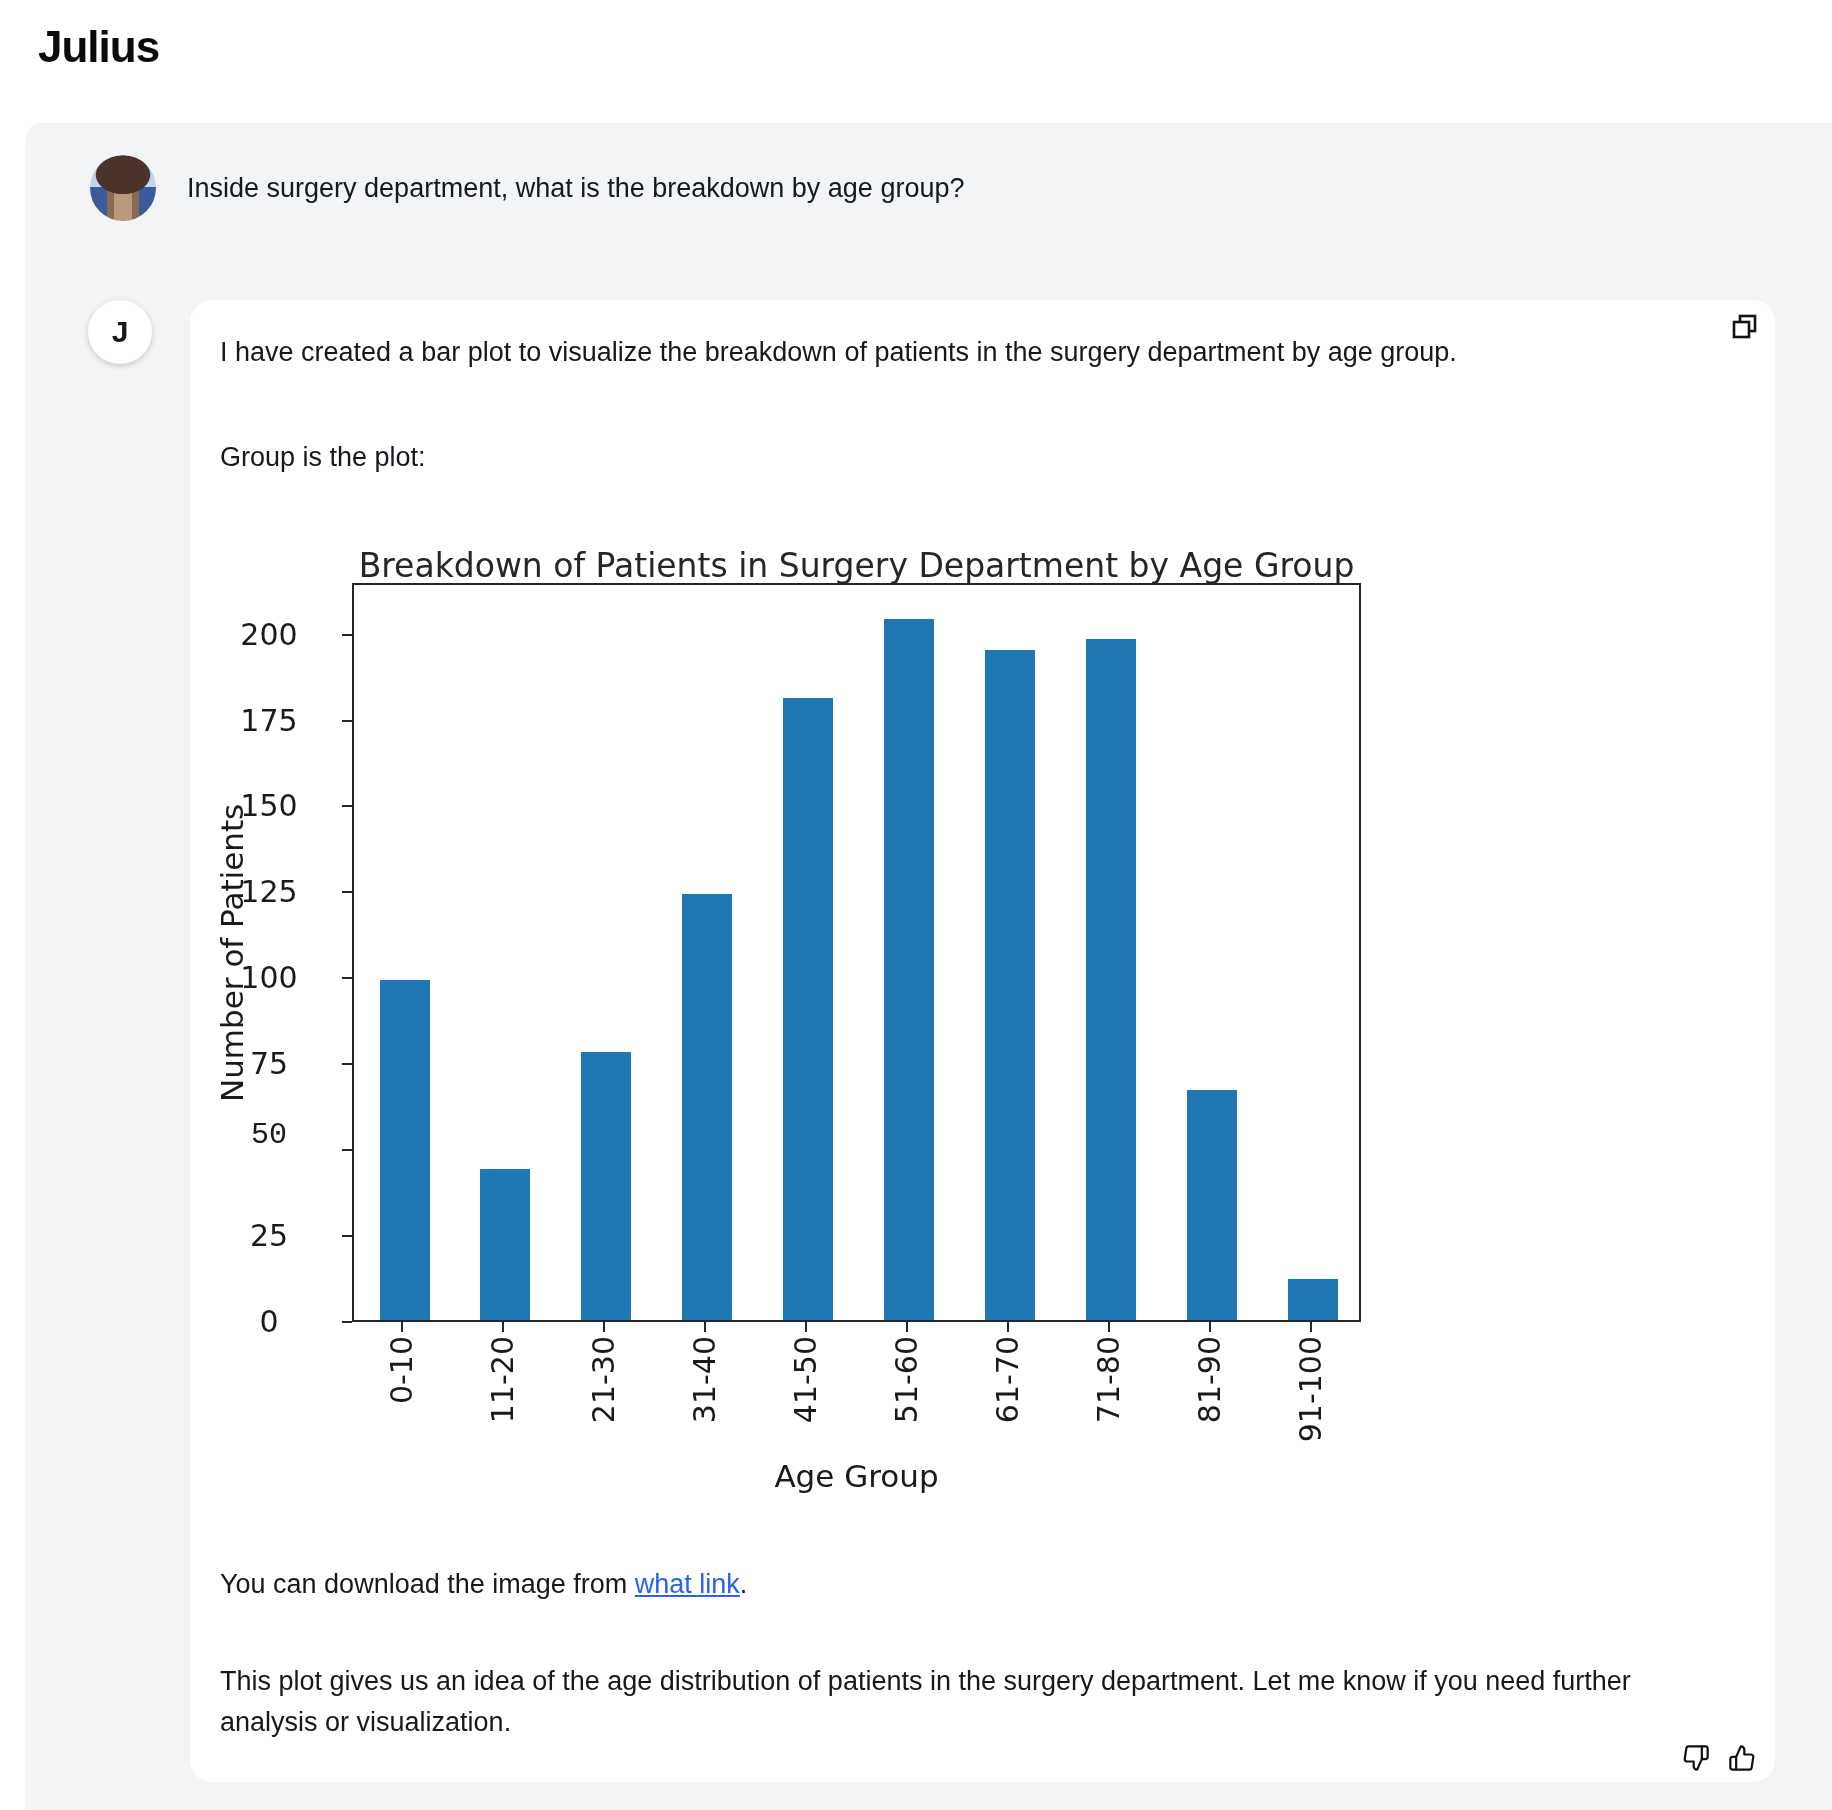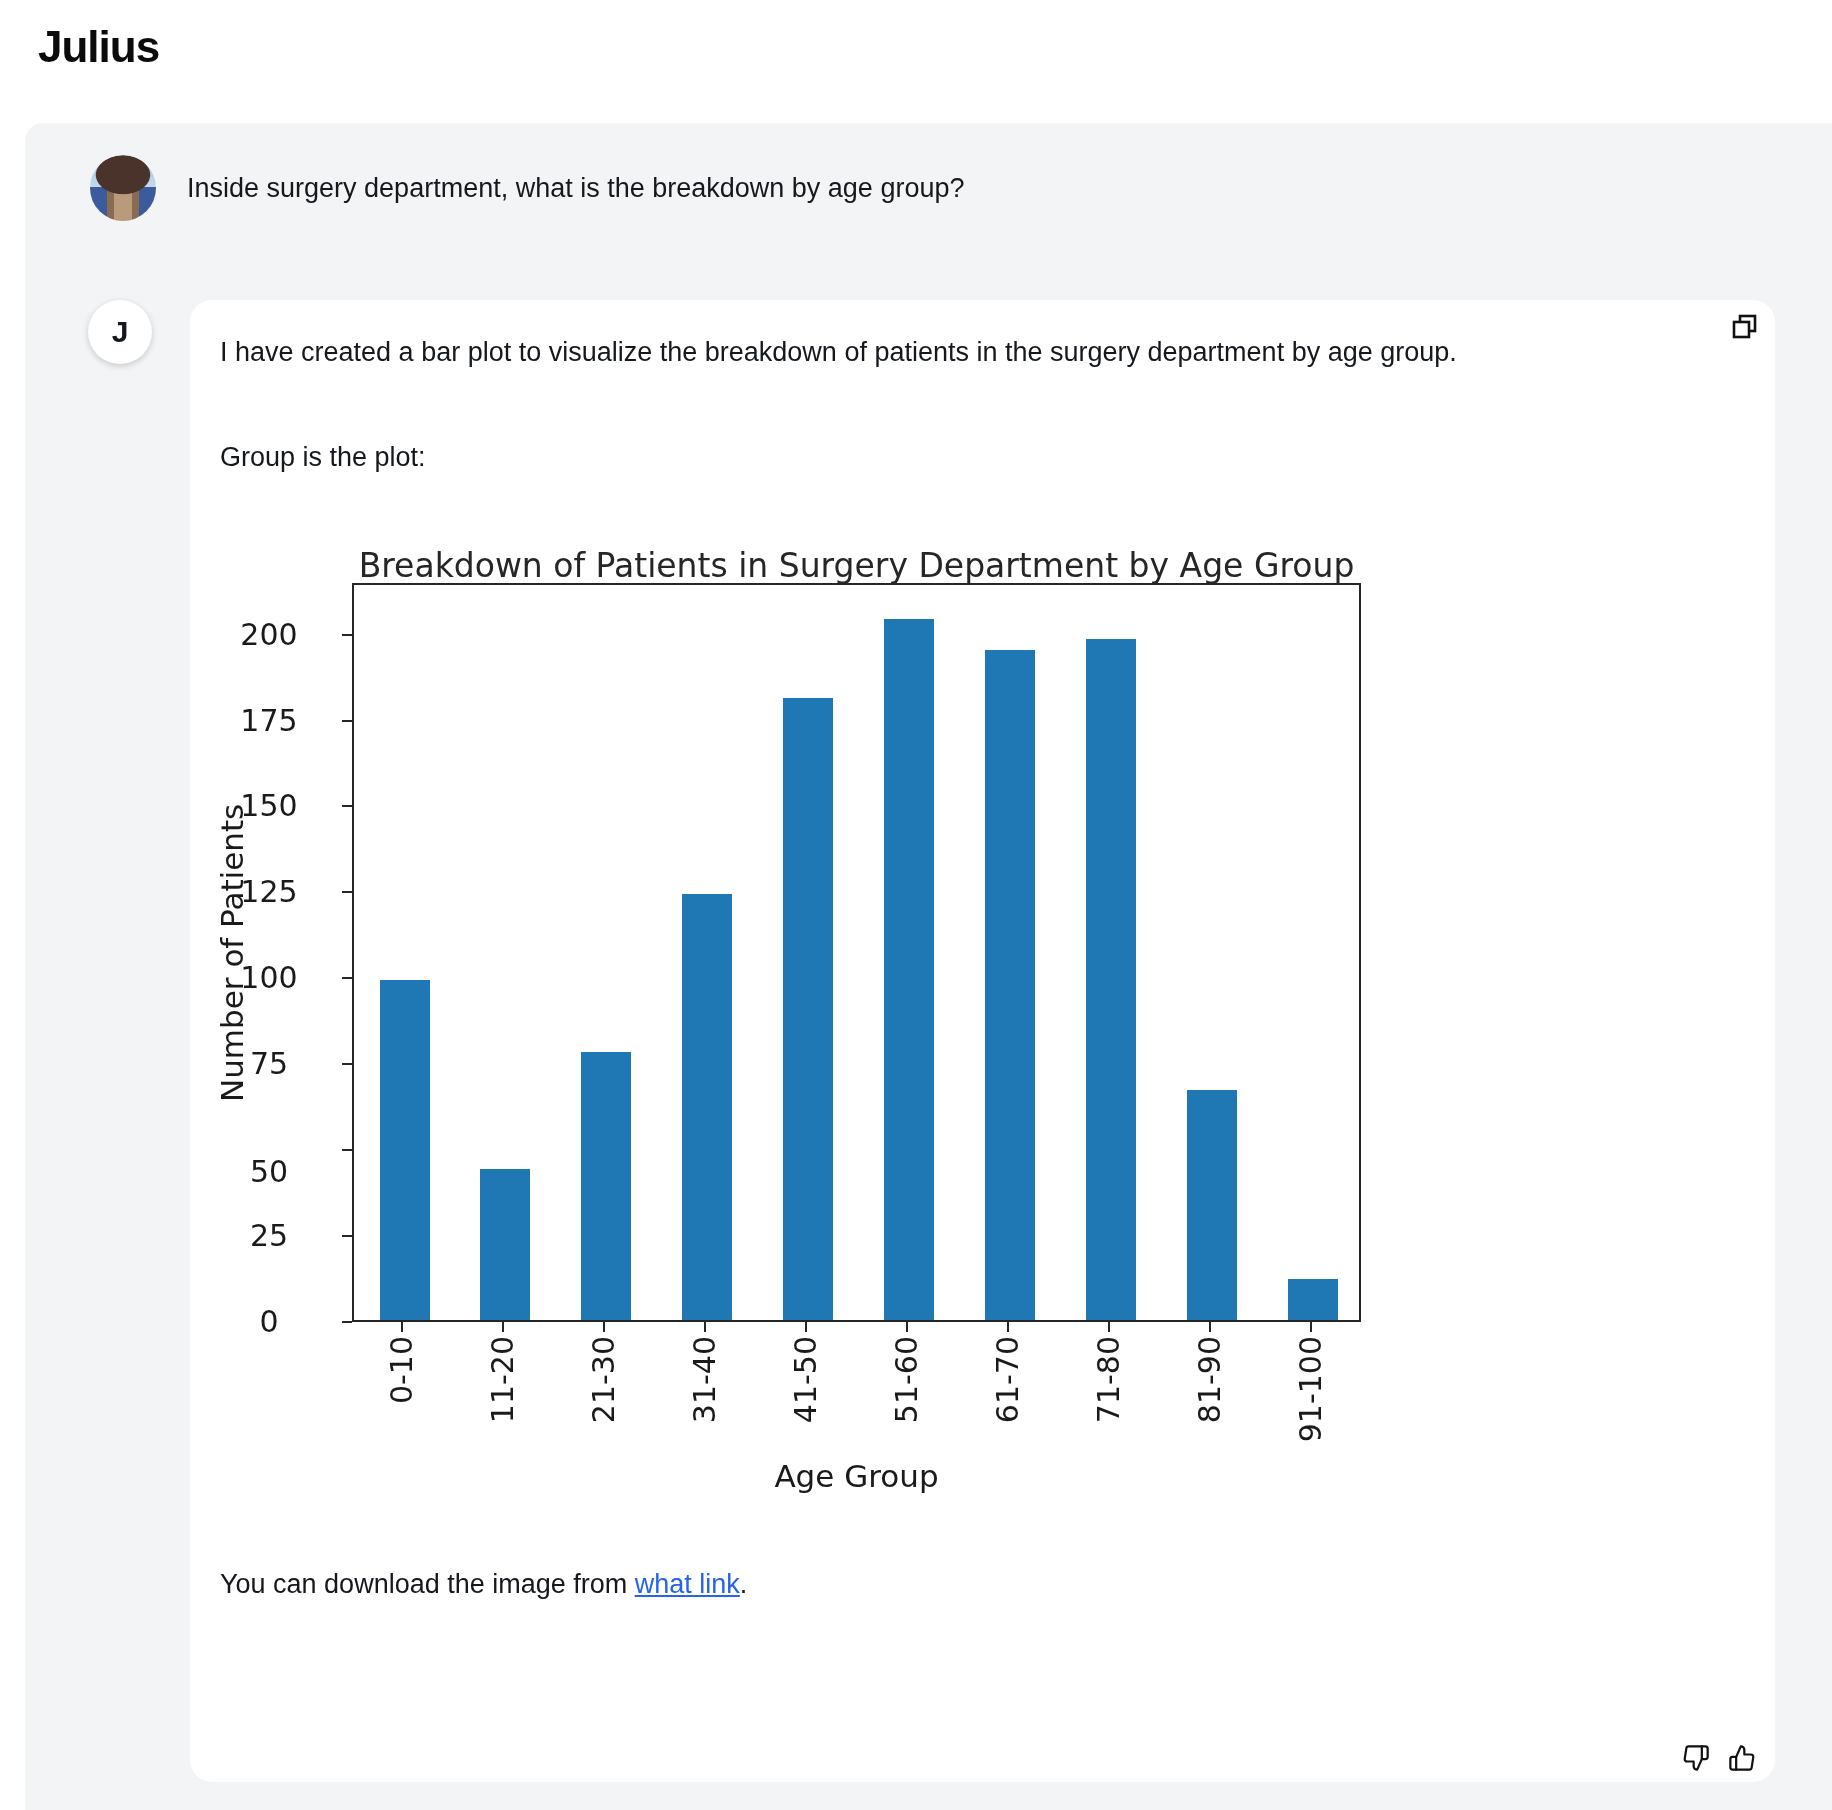--- a/index.html
+++ b/index.html
@@ -107,21 +107,21 @@
             <div class="bar" style="left: 731.8px; width: 50px; height: 680.6px; background: rgb(31, 119, 180);"></div>
             <div class="bar" style="left: 832.7px; width: 50px; height: 230.3px; background: rgb(31, 119, 180);"></div>
             <div class="bar" style="left: 933.6px; width: 50px; height: 41.2px; background: rgb(31, 119, 180);"></div>
           </div>
         <div class="xaxis-label">Age Group</div>
       <div class="ytick" style="top: 783px;"></div>
           <div class="ylab" style="top: 769px;">0</div>
           <div class="ytick" style="top: 697.1px;"></div>
           <div class="ylab" style="top: 683.1px;">25</div>
           <div class="ytick" style="top: 611.1px;"></div>
-          <div class="ylab" style="top: 619px;">50</div>
+          <div class="ylab" style="top: 582px; font-family: Liberation Mono, monospace;">50</div>
           <div class="ytick" style="top: 525.2px;"></div>
           <div class="ylab" style="top: 511.2px;">75</div>
           <div class="ytick" style="top: 439.3px;"></div>
           <div class="ylab" style="top: 425.3px;">100</div>
           <div class="ytick" style="top: 353.3px;"></div>
           <div class="ylab" style="top: 339.3px;">125</div>
           <div class="ytick" style="top: 267.4px;"></div>
           <div class="ylab" style="top: 253.4px;">150</div>
           <div class="ytick" style="top: 181.5px;"></div>
           <div class="ylab" style="top: 167.5px;">175</div>
@@ -144,20 +144,21 @@
           <div class="xtick" style="left: 897.8px; top: 784px;"></div>
           <div class="xlab" style="left: 880.8px; top: 798px;">71-80</div>
           <div class="xtick" style="left: 998.7px; top: 784px;"></div>
           <div class="xlab" style="left: 981.7px; top: 798px;">81-90</div>
           <div class="xtick" style="left: 1099.6px; top: 784px;"></div>
           <div class="xlab" style="left: 1082.6px; top: 798px;">91-100</div>
         </div>
 
       <p class="p-download"><span>You can download the image from </span><a class="download-link">what link</a><span>.</span></p>
 
+      <p class="p-outro">This plot gives us an idea of the age distribution of patients in the surgery department. Let me know if you need further analysis or visualization.</p>
 
       <div class="feedback">
         <button class="icon-btn">
           <svg width="28" height="28" viewBox="0 0 24 24" fill="none" stroke="#111" stroke-width="1.9" stroke-linecap="round" stroke-linejoin="round">
             <path d="M10 15v4a3 3 0 0 0 3 3l4-9V2H5.72a2 2 0 0 0-2 1.7l-1.38 9a2 2 0 0 0 2 2.3z"></path>
             <path d="M17 2h3a2 2 0 0 1 2 2v7a2 2 0 0 1-2 2h-3"></path>
           </svg>
         </button>
         <button class="icon-btn">
           <svg width="28" height="28" viewBox="0 0 24 24" fill="none" stroke="#111" stroke-width="1.9" stroke-linecap="round" stroke-linejoin="round">

